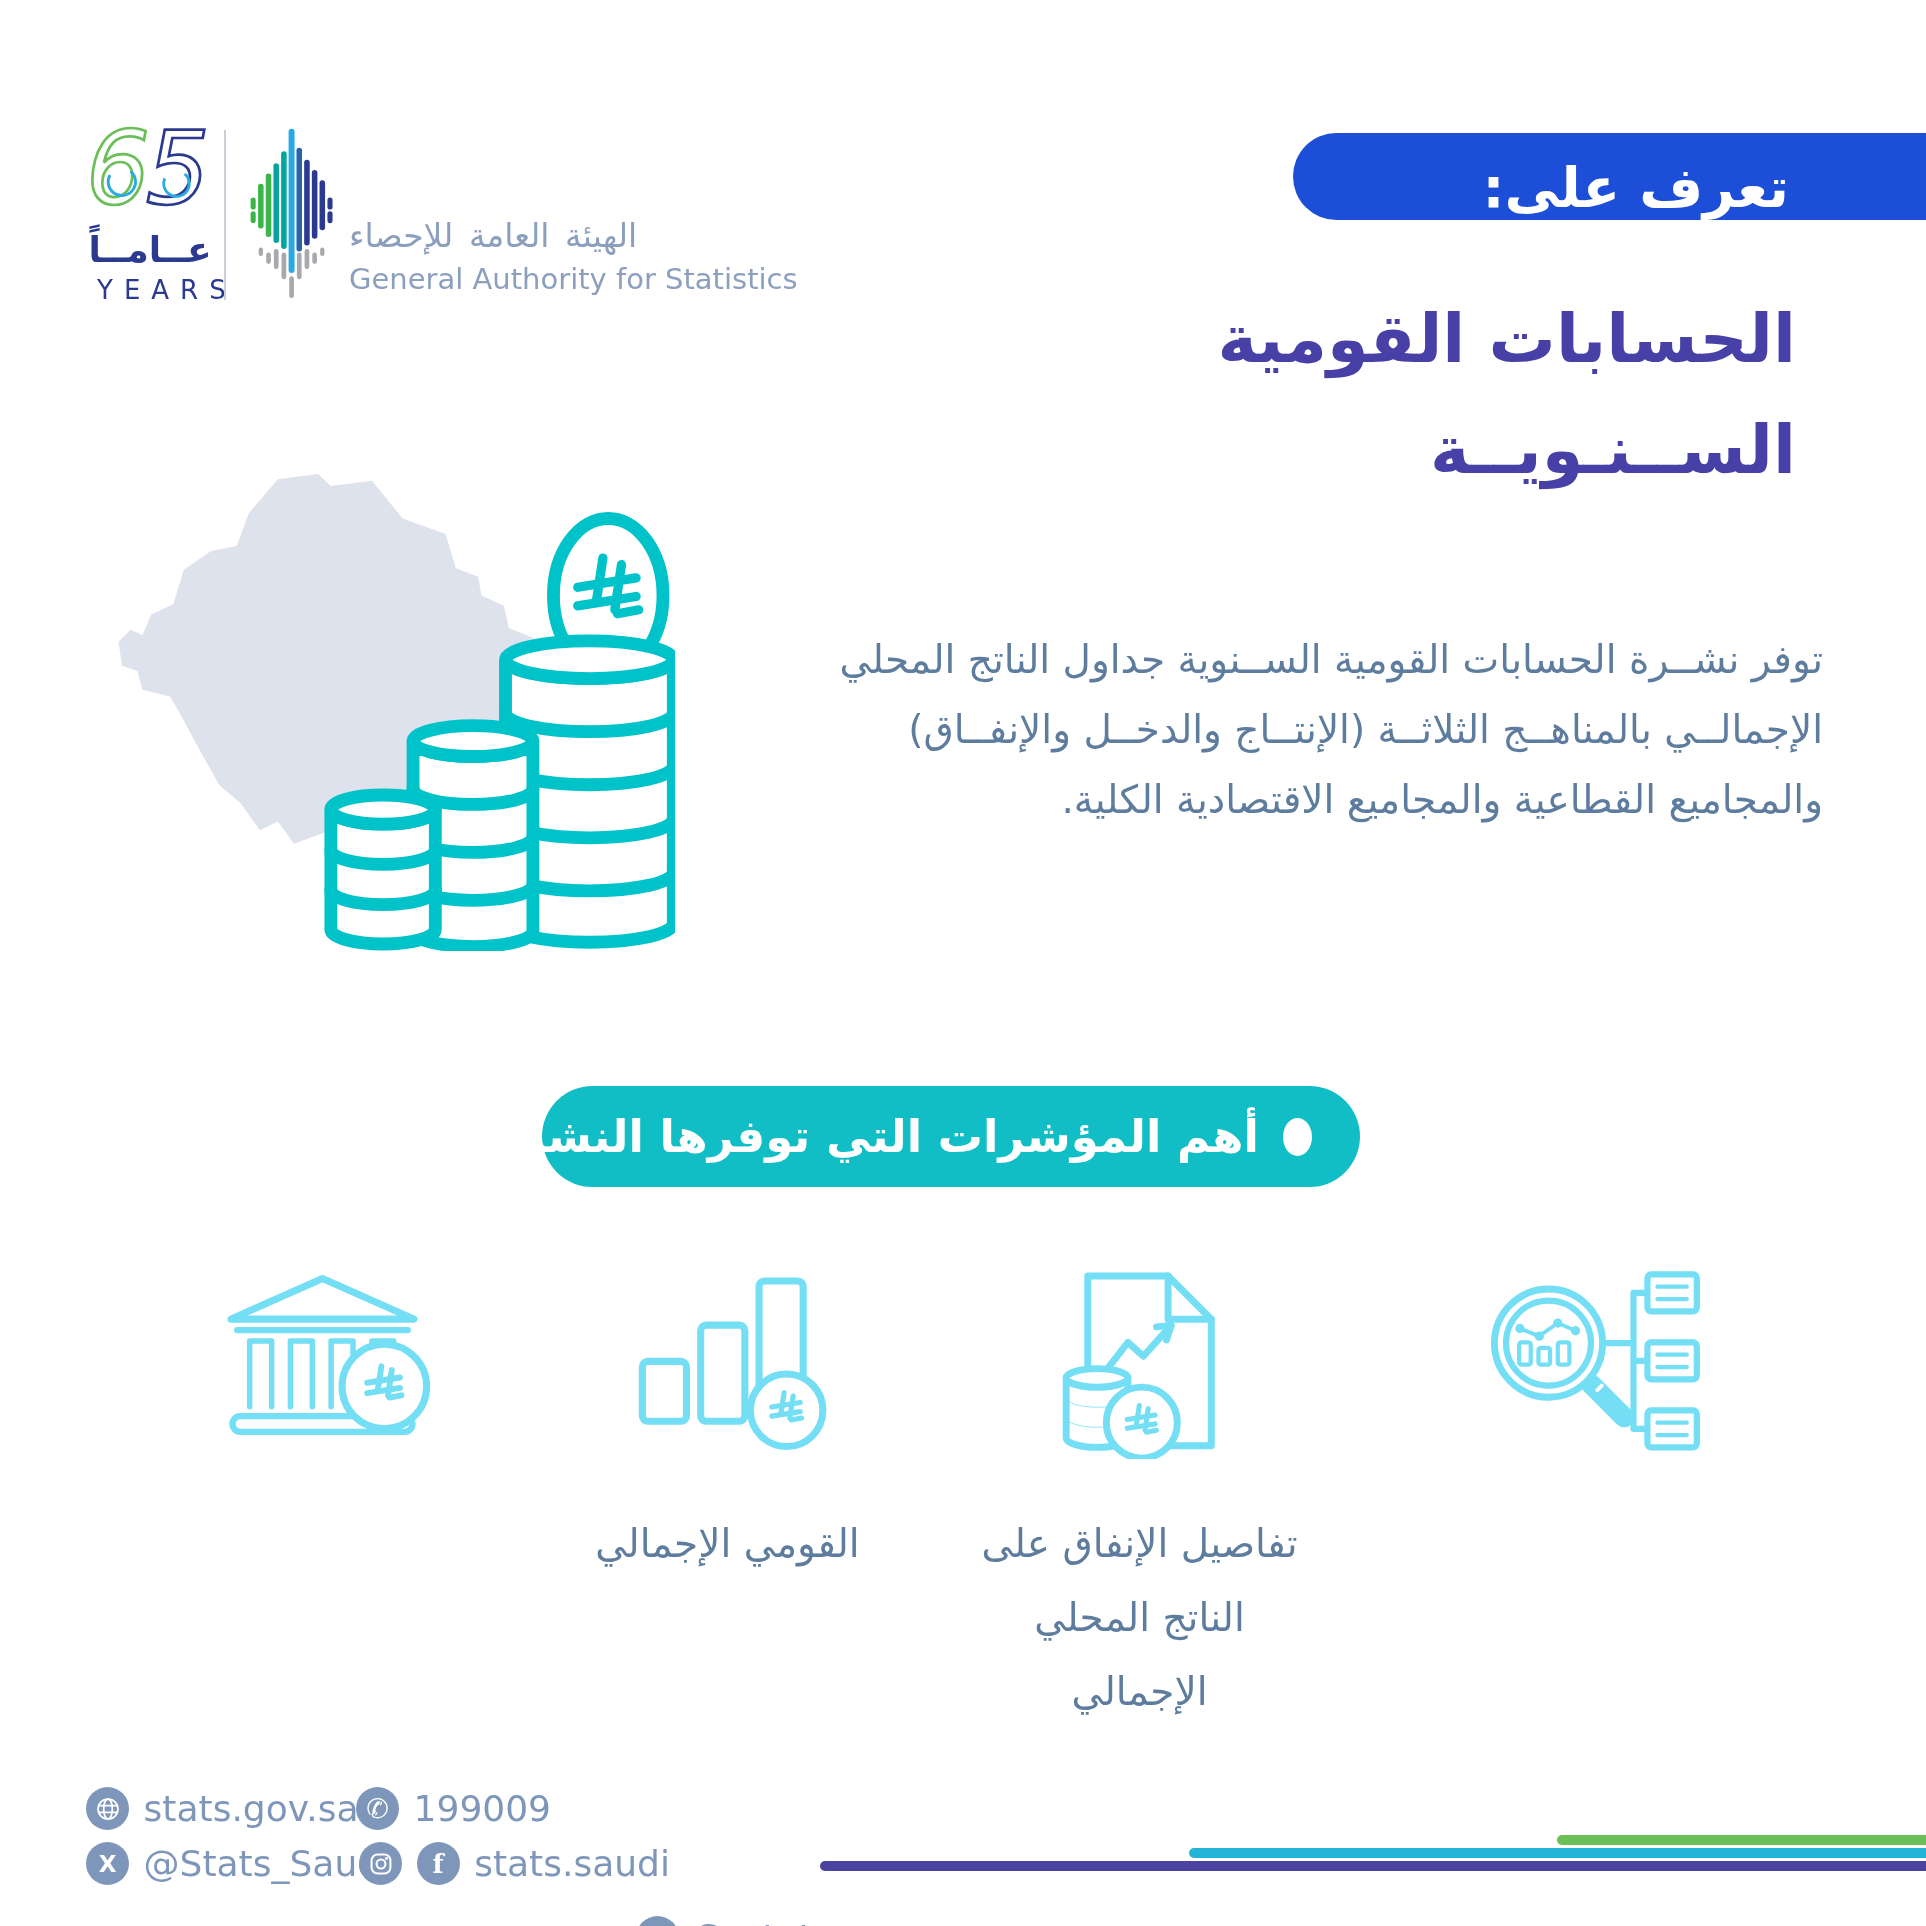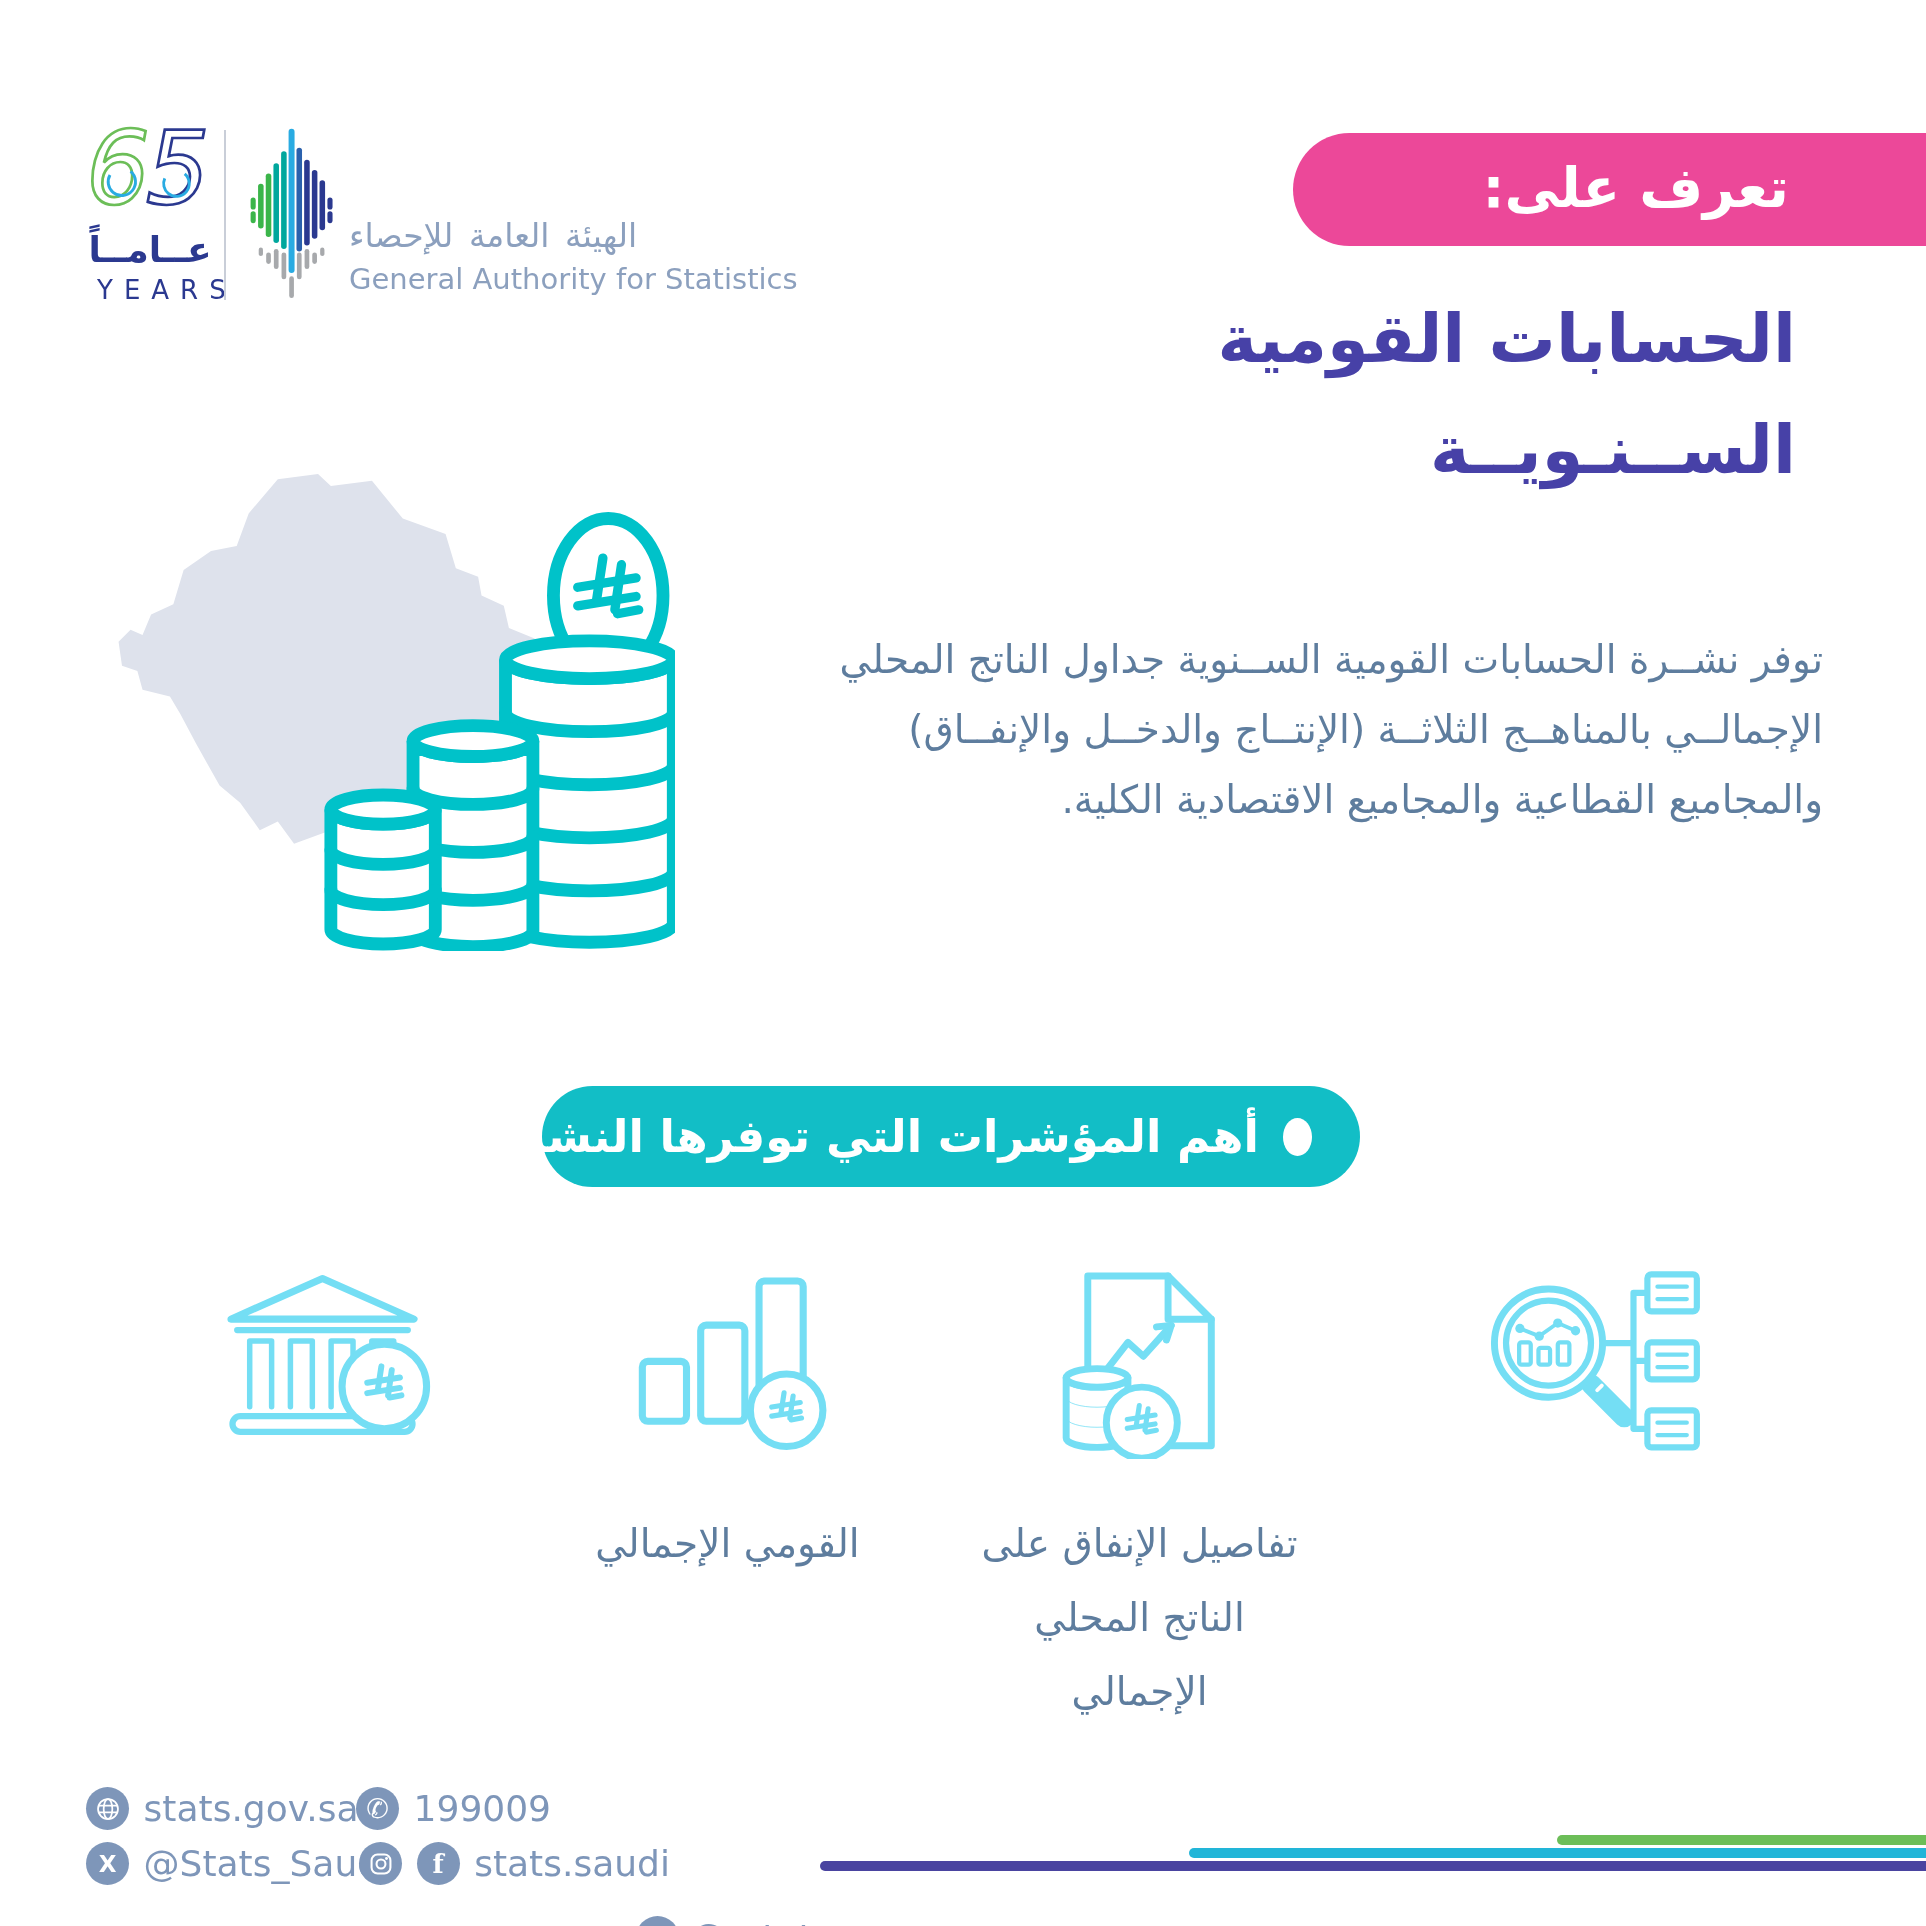--- a/index.html
+++ b/index.html
@@ -8,21 +8,21 @@
   
   .brand-65{position:absolute;left:86px;top:122px;width:128px;text-align:center;}
   .brand-65 .word-ar{color:#2B3990;font-size:36px;font-weight:bold;margin-top:3.4px;direction:rtl;}
   .brand-65 .word-en{color:#2B3990;font-size:26px;letter-spacing:11px;margin-top:5.1px;margin-left:11px;}
   .brand-divider{position:absolute;left:224px;top:130px;width:1.7px;height:170px;background:#C9CED8;}
   .gastat-mark{position:absolute;left:247px;top:125px;}
   .gastat-names{position:absolute;left:349px;top:216px;}
   .gastat-names .ar{color:#8CA0BE;font-size:33px;direction:rtl;text-align:left;word-spacing:5.1px;}
   .gastat-names .en{color:#8CA0BE;font-size:29px;margin-top:6.8px;}
   
-  .kicker-banner{position:absolute;right:0;top:133px;width:633px;height:113px;background:#ec4899;
+  .kicker-banner{position:absolute;right:0;top:133px;width:633px;height:87px;background:#1d4ed8;
                  border-radius:57px 0 0 57px;}
   .kicker-banner .txt{position:absolute;right:137px;top:0;height:113px;line-height:110px;
                       color:#ffffff;font-size:55px;font-weight:bold;direction:rtl;}
   
   .main-title{position:absolute;right:130px;top:284px;text-align:right;direction:rtl;
               color:#4741A7;font-size:67px;font-weight:bold;line-height:111px;}
   .main-title div{white-space:nowrap;}
   
   .intro{position:absolute;right:103px;top:625px;direction:rtl;
          color:#5E7D9E;font-size:39px;line-height:70px;}

